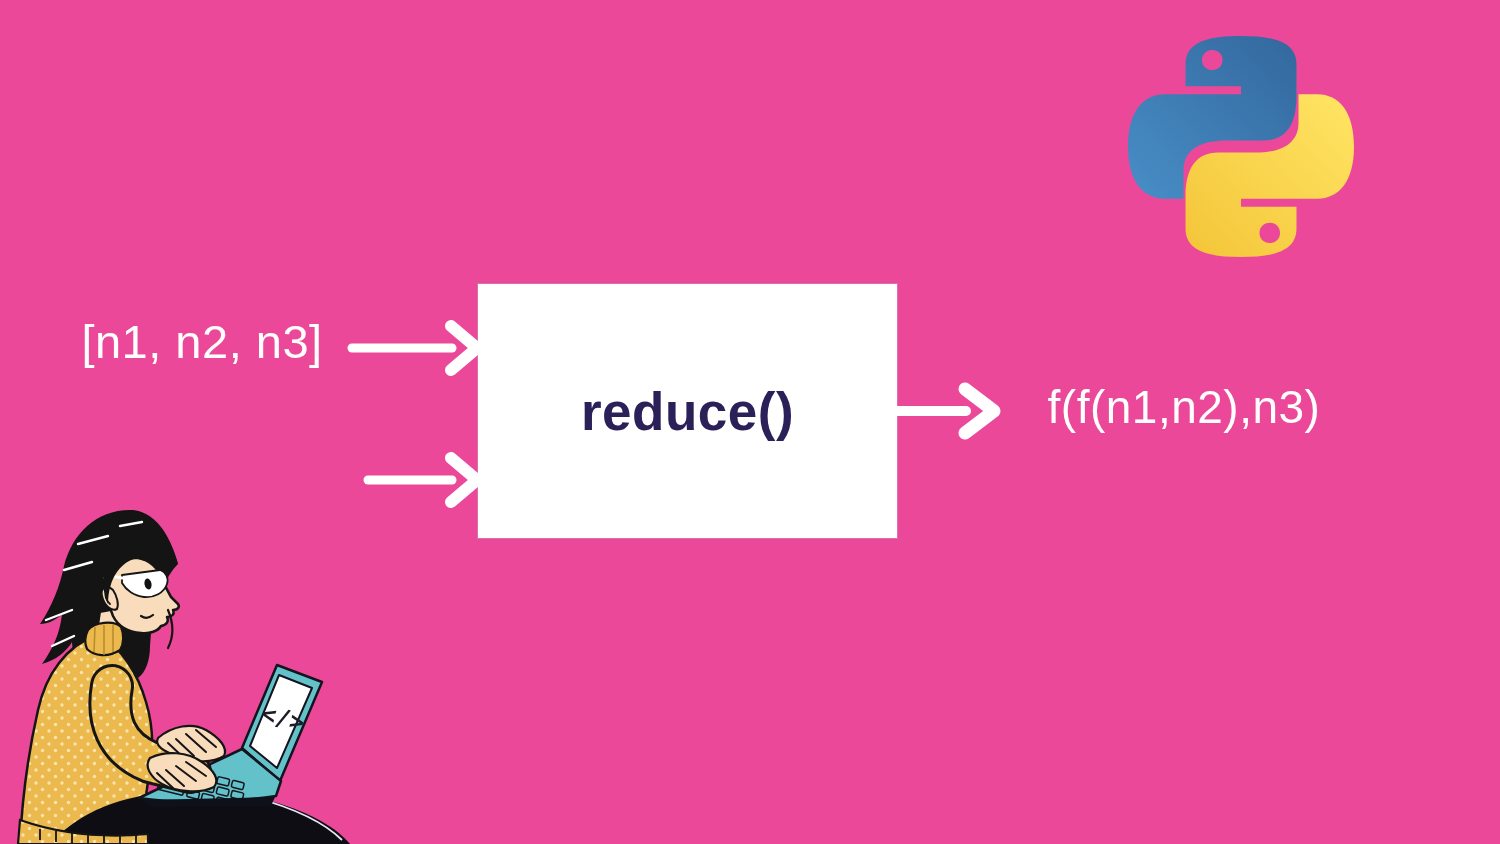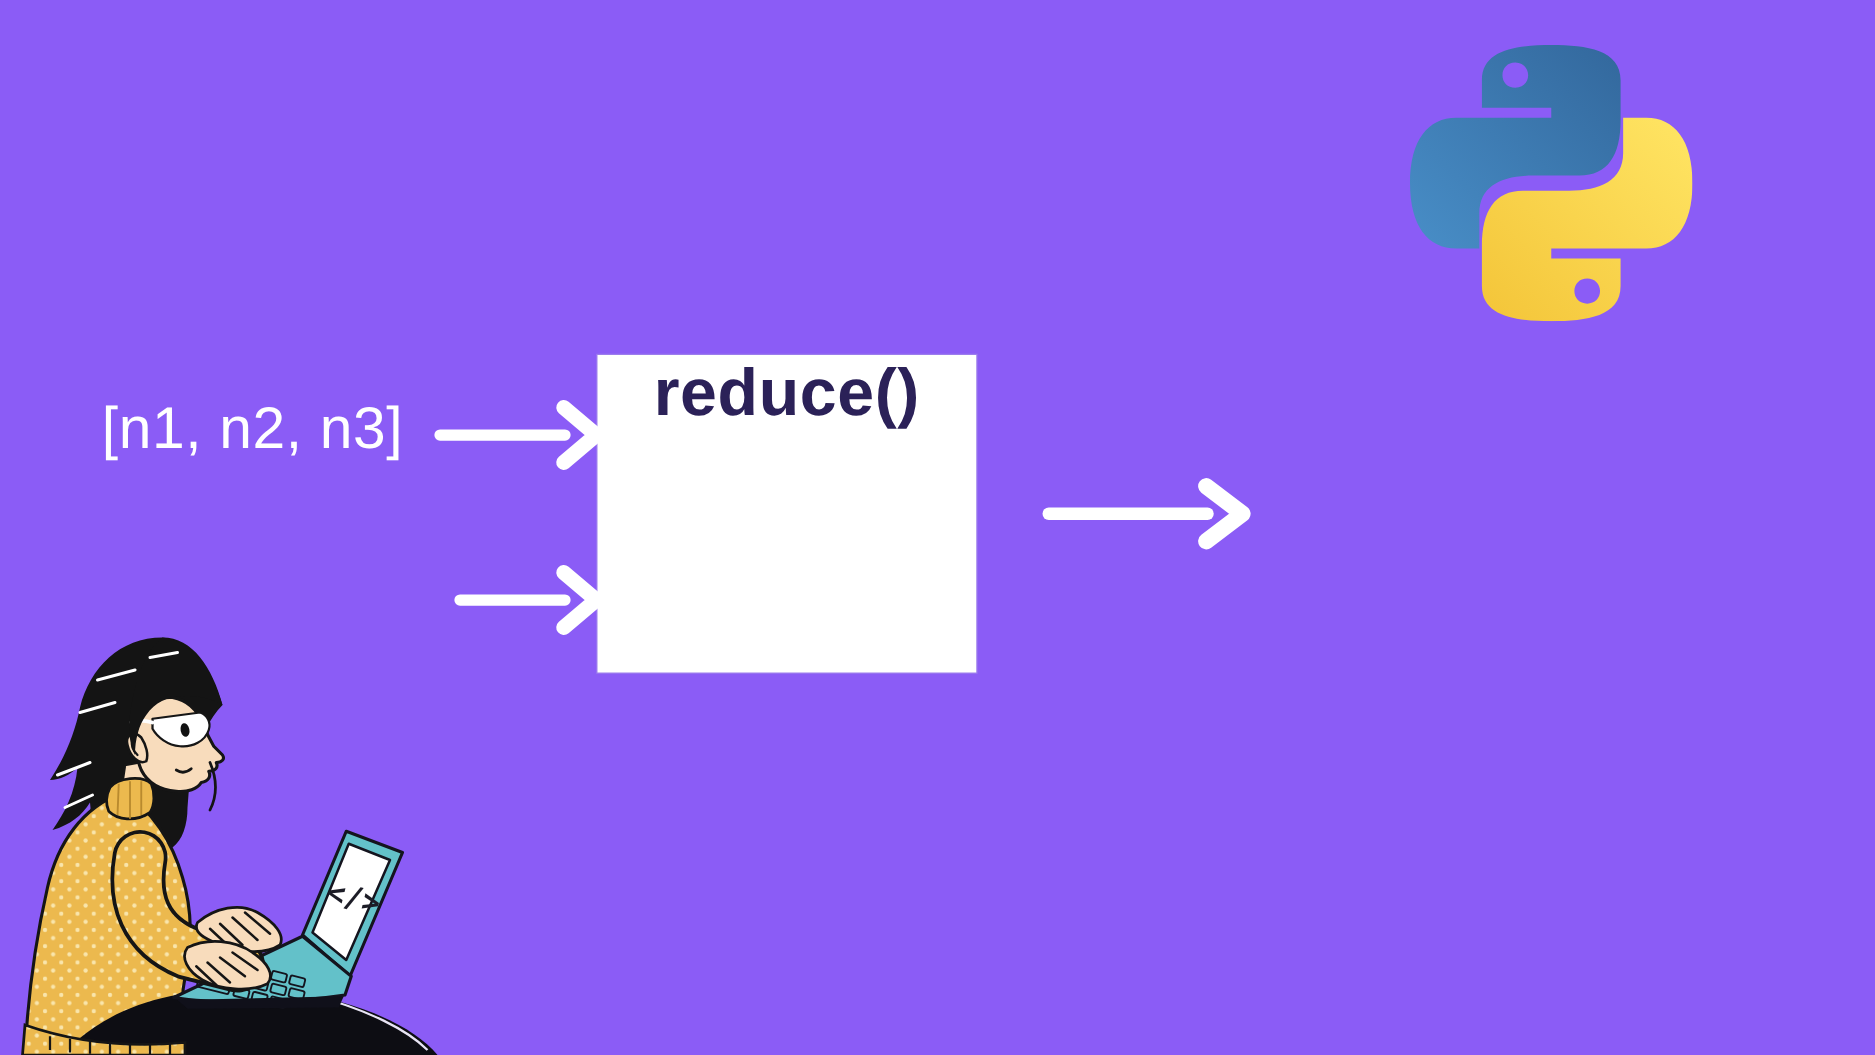--- a/index.html
+++ b/index.html
@@ -1,29 +1,29 @@
 <!DOCTYPE html>
 <html><head>
 <meta charset="utf-8">
 <style>
   html,body{margin:0;padding:0;background:#221c4c;}
   #canvas{
     position:relative;width:1500px;height:844px;overflow:hidden;
-    background:#8b5cf6;font-family:"Liberation Sans",sans-serif;
+    background:#ec4899;font-family:"Liberation Sans",sans-serif;
   }
   .lbl{
     position:absolute;color:#ffffff;font-size:47px;line-height:1.1;
     white-space:nowrap;text-align:center;letter-spacing:0.5px;
   }
   #input-list-label{left:56px;top:316px;width:292px;}
   #input-func-label{left:158px;top:448px;width:192px;}
   #output-label{left:1018px;top:382px;width:332px;font-size:46px;}
   #reduce-box{
-    position:absolute;left:478px;top:284px;width:303px;height:254px;
-    background:#ffffff;display:flex;align-items:flex-start;justify-content:center;
+    position:absolute;left:478px;top:284px;width:419px;height:254px;
+    background:#ffffff;display:flex;align-items:center;justify-content:center;
     box-shadow:0 0 0 1px rgba(190,185,220,.35);
   }
   #reduce-box .box-text{
     color:#2b2158;font-size:53px;font-weight:700;letter-spacing:0.5px;
   }
   svg{position:absolute;display:block;}
   #arrows-layer{left:0;top:0;}
   #python-logo{left:1128px;top:36px;}
   #coder-illustration{left:0;top:500px;}
 </style>
@@ -31,20 +31,21 @@
 <body>
 
 <div id="canvas">
 
   <div class="lbl" id="input-list-label">[n1, n2, n3]</div>
 
   <div id="reduce-box">
     <span class="box-text">reduce()</span>
   </div>
 
+  <div class="lbl" id="output-label">f(f(n1,n2),n3)</div>
 
   <svg id="arrows-layer" width="1500" height="844" viewBox="0 0 1500 844">
     <g stroke="#ffffff" fill="none" stroke-linecap="round" stroke-linejoin="round">
       <g>
         <path d="M352,348 H452" stroke-width="9"></path>
         <path d="M451,326 L477,348 L451,370" stroke-width="12"></path>
       </g>
       <g>
         <path d="M368,480 H452" stroke-width="9"></path>
         <path d="M451,458 L477,480 L451,502" stroke-width="12"></path>

